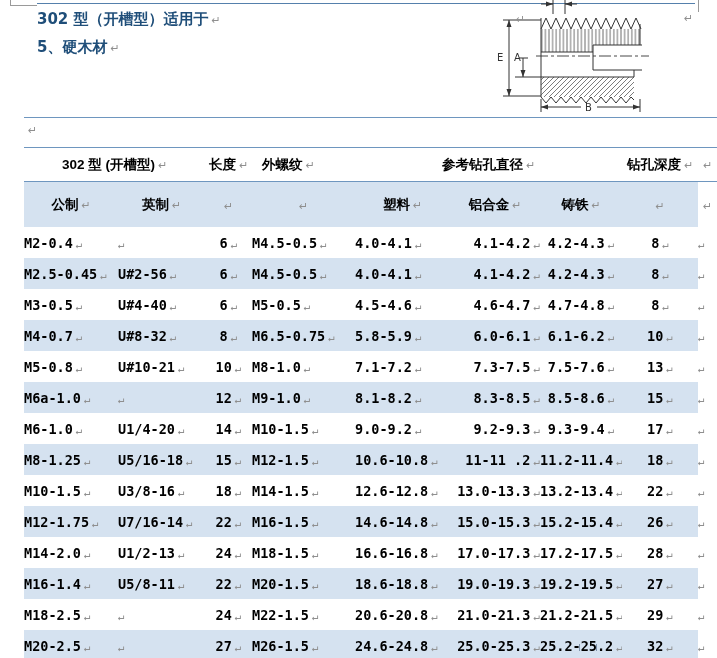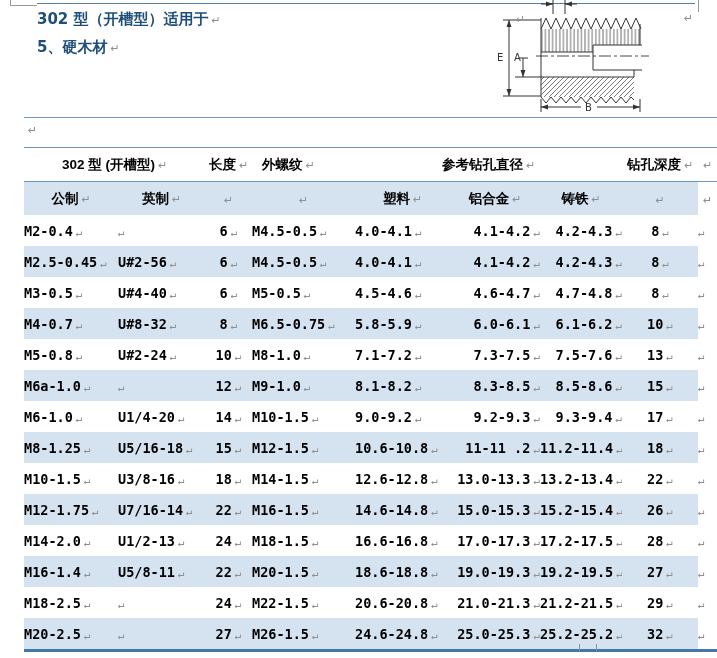--- a/index.html
+++ b/index.html
@@ -20,31 +20,31 @@
   
   table.insert{
     position:absolute;left:24px;top:147px;width:693px;
     border-collapse:collapse;table-layout:fixed;
     font-family:"DejaVu Sans Mono","Liberation Mono",monospace;
     font-weight:bold;font-size:13.5px;color:#000;
   }
   table.insert td{padding:0;vertical-align:middle;overflow:hidden;white-space:nowrap;}
   tr.h1 td{height:33px;border-top:1px solid #6e96bf;border-bottom:1px solid #6e96bf;
     text-align:center;font-family:Liberation Sans, sans-serif;}
-  tr.h2 td{height:33px;text-align:center;font-family:"DejaVu Sans",sans-serif;}
+  tr.h2 td{height:45px;text-align:center;font-family:"DejaVu Sans",sans-serif;}
   tr.datarow td{height:31px;}
   tr.band td:not(.c8), tr.h2 td:not(.c8){background:#d5e2f0;}
   tr.last td{border-bottom:3px solid #4576a8;}
   td.c0{text-align:left;padding-left:4px;}
   td.c1{text-align:left;padding-left:12px;}
   td.c2{text-align:center;}
   td.c3{text-align:left;padding-left:10px;}
   td.c4{text-align:left;padding-left:7px;}
   td.c5{text-align:right;padding-left:8px;}
-  td.c6{text-align:right;padding-left:5px;margin-left:44px;}
+  td.c6{text-align:center;padding-left:5px;margin-left:44px;}
   td.c7{text-align:center;}
   td.c8{text-align:left;padding-left:4px;background:#fff;}
   tr.h1 td.g3{text-align:left;padding-left:10px;}
   .tick{position:absolute;background:#7f93ab;}
 </style>
 </head>
 <body>
 
 <div class="page">
 
@@ -199,21 +199,21 @@
           <td class="c2"><span>8</span><span class="mark">↵</span></td>
           <td class="c3"><span>M6.5-0.75</span><span class="mark">↵</span></td>
           <td class="c4"><span>5.8-5.9</span><span class="mark">↵</span></td>
           <td class="c5"><span>6.0-6.1</span><span class="mark">↵</span></td>
           <td class="c6"><span>6.1-6.2</span><span class="mark">↵</span></td>
           <td class="c7"><span>10</span><span class="mark">↵</span></td>
           <td class="c8"><span class="mark" style="margin: 0px;">↵</span></td>
         </tr>
         <tr class="datarow">
           <td class="c0"><span>M5-0.8</span><span class="mark">↵</span></td>
-          <td class="c1"><span>U#2-24</span><span class="mark">↵</span></td>
+          <td class="c1"><span>U#10-21</span><span class="mark">↵</span></td>
           <td class="c2"><span>10</span><span class="mark">↵</span></td>
           <td class="c3"><span>M8-1.0</span><span class="mark">↵</span></td>
           <td class="c4"><span>7.1-7.2</span><span class="mark">↵</span></td>
           <td class="c5"><span>7.3-7.5</span><span class="mark">↵</span></td>
           <td class="c6"><span>7.5-7.6</span><span class="mark">↵</span></td>
           <td class="c7"><span>13</span><span class="mark">↵</span></td>
           <td class="c8"><span class="mark" style="margin: 0px;">↵</span></td>
         </tr>
         <tr class="datarow band">
           <td class="c0"><span>M6a-1.0</span><span class="mark">↵</span></td>

